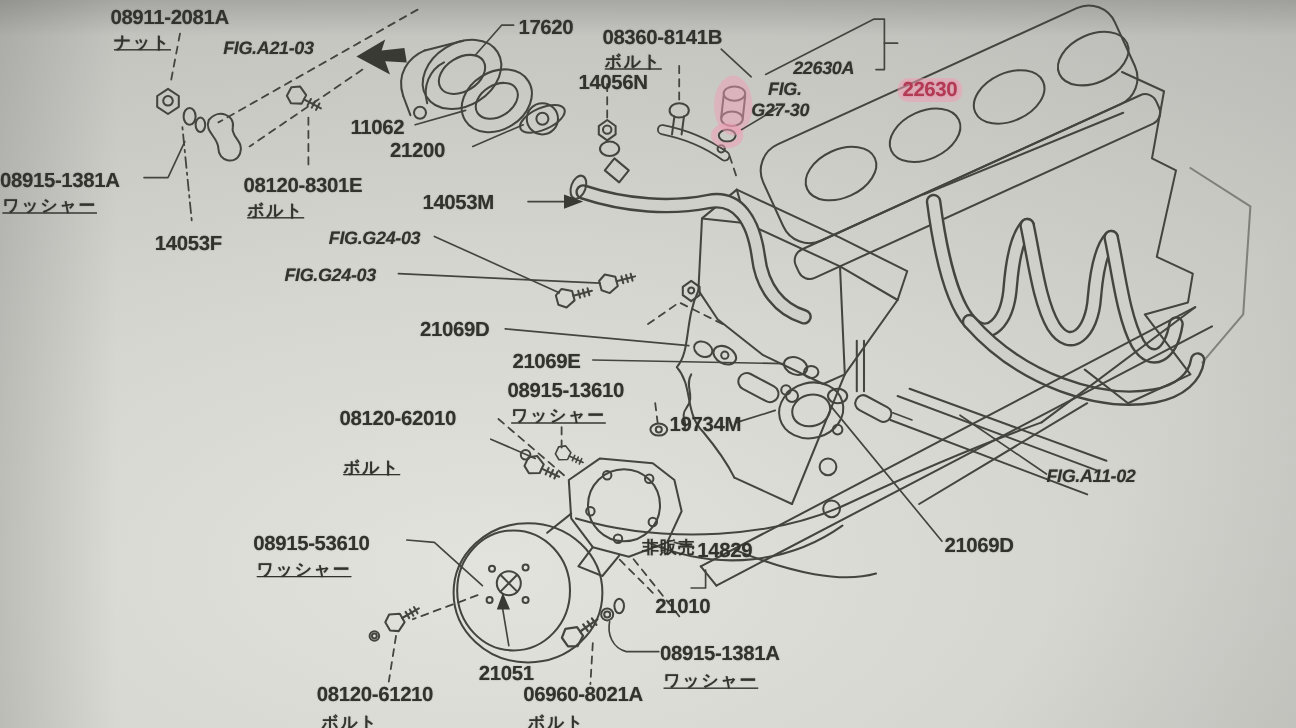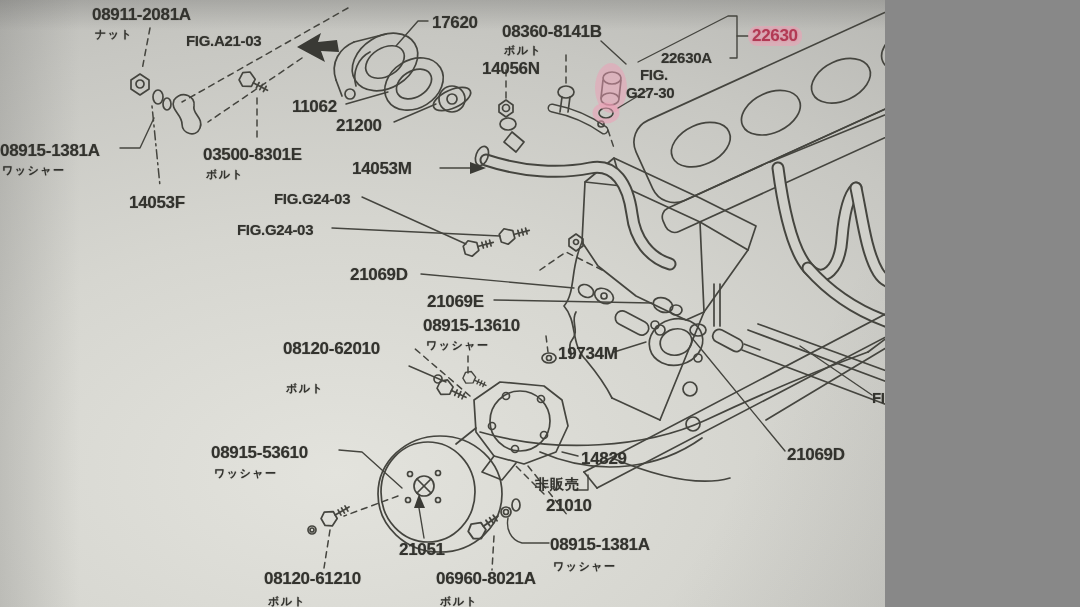--- a/index.html
+++ b/index.html
@@ -1,17 +1,17 @@
 <!DOCTYPE html>
 <html><head>
 <meta charset="utf-8">
 <style>
   html,body { margin:0; padding:0; background:#888; }
   .stage {
-    position:relative; width:885px; height:607px; overflow:hidden;
+    position:relative; width:1080px; height:607px; overflow:hidden;
     background: radial-gradient(140% 125% at 38% 78%, #e3e3dd 0%, #d6d6d0 32%, #c7c7c2 58%, #b3b3af 84%, #a2a29e 100%);
     font-family:"Liberation Sans", sans-serif;
   }
   .stage::before {
     content:""; position:absolute; inset:0; pointer-events:none;
     background:
       linear-gradient(180deg, rgba(55,55,55,.20) 0%, rgba(55,55,55,0) 5%),
       linear-gradient(90deg, rgba(70,70,70,.18) 0%, rgba(70,70,70,0) 9%),
       linear-gradient(300deg, rgba(90,90,90,.10) 0%, rgba(90,90,90,0) 18%);
   }
@@ -25,27 +25,28 @@
   .tube-in   { stroke:#d0d0ca; stroke-width:9; }
   .tube-in-s { stroke:#d0d0ca; stroke-width:6; }
   .fillink { fill:#3a3a35; stroke:none; }
   .pink    { fill:#ee9eb6; opacity:.5; stroke:none; }
   .pinkring{ stroke:#ee9eb6; stroke-width:5; opacity:.55; fill:none; }
   .lbl {
     position:absolute; color:#33332e; font-weight:700; font-size:17px;
     letter-spacing:-0.3px; white-space:nowrap;
     text-shadow:0 0 1px rgba(50,50,46,.5);
   }
-  .f15 { font-size:15px; }
-  .jp  { font-size:11px; letter-spacing:1.5px; }
+  .f15 { font-size:15px;font-style:italic; }
+  .jp  { font-size:14px; letter-spacing:1.5px;text-decoration:underline; }
   .jp14{ font-size:14px; letter-spacing:1px; }
   .red {
     color:#b23a54; background:rgba(238,158,180,.55);
     padding:0 4px; border-radius:9px;
     text-shadow:0 0 2px rgba(205,90,120,.55);
+    margin-top:39px;
   }
 </style>
 </head>
 <body>
 
 <div class="stage">
 
 <svg width="1080" height="607" viewBox="0 0 1080 607">
 
   <defs>
@@ -310,42 +311,42 @@
   <div class="lbl" style="left:502px;top:22px">08360-8141B</div>
   <div class="lbl jp" style="left:504px;top:43px">ボルト</div>
   <div class="lbl" style="left:482px;top:59px">14056N</div>
   <div class="lbl f15" style="left:661px;top:49px">22630A</div>
   <div class="lbl f15" style="left:640px;top:66px">FIG.</div>
   <div class="lbl f15" style="left:626px;top:84px">G27-30</div>
   <div class="lbl red" style="left:748px;top:26px">22630</div>
   <div class="lbl" style="left:0px;top:141px">08915-1381A</div>
   <div class="lbl jp" style="left:2px;top:163px">ワッシャー</div>
   <div class="lbl" style="left:292px;top:97px">11062</div>
-  <div class="lbl" style="left:336px;top:116px">21200</div>
-  <div class="lbl" style="left:203px;top:145px">03500-8301E</div>
+  <div class="lbl" style="left:325px;top:116px">21200</div>
+  <div class="lbl" style="left:203px;top:145px">08120-8301E</div>
   <div class="lbl jp" style="left:206px;top:167px">ボルト</div>
   <div class="lbl" style="left:129px;top:193px">14053F</div>
   <div class="lbl" style="left:352px;top:159px">14053M</div>
   <div class="lbl f15" style="left:274px;top:190px">FIG.G24-03</div>
   <div class="lbl f15" style="left:237px;top:221px">FIG.G24-03</div>
   <div class="lbl" style="left:350px;top:265px">21069D</div>
   <div class="lbl" style="left:427px;top:292px">21069E</div>
   <div class="lbl" style="left:423px;top:316px">08915-13610</div>
   <div class="lbl jp" style="left:426px;top:338px">ワッシャー</div>
   <div class="lbl" style="left:558px;top:344px">19734M</div>
   <div class="lbl" style="left:283px;top:339px">08120-62010</div>
   <div class="lbl jp" style="left:286px;top:381px">ボルト</div>
   <div class="lbl f15" style="left:872px;top:389px">FIG.A11-02</div>
   <div class="lbl" style="left:211px;top:443px">08915-53610</div>
   <div class="lbl jp" style="left:214px;top:466px">ワッシャー</div>
   <div class="lbl" style="left:581px;top:449px">14829</div>
-  <div class="lbl jp14" style="left:535px;top:476px">非販売</div>
+  <div class="lbl jp14" style="left:535px;top:448px">非販売</div>
   <div class="lbl" style="left:546px;top:496px">21010</div>
   <div class="lbl" style="left:787px;top:445px">21069D</div>
   <div class="lbl" style="left:550px;top:535px">08915-1381A</div>
   <div class="lbl jp" style="left:553px;top:559px">ワッシャー</div>
-  <div class="lbl" style="left:399px;top:540px">21051</div>
+  <div class="lbl" style="left:399px;top:552px">21051</div>
   <div class="lbl" style="left:264px;top:569px">08120-61210</div>
   <div class="lbl jp" style="left:268px;top:594px">ボルト</div>
   <div class="lbl" style="left:436px;top:569px">06960-8021A</div>
   <div class="lbl jp" style="left:440px;top:594px">ボルト</div>
 
 </div>
 
 </body></html>

